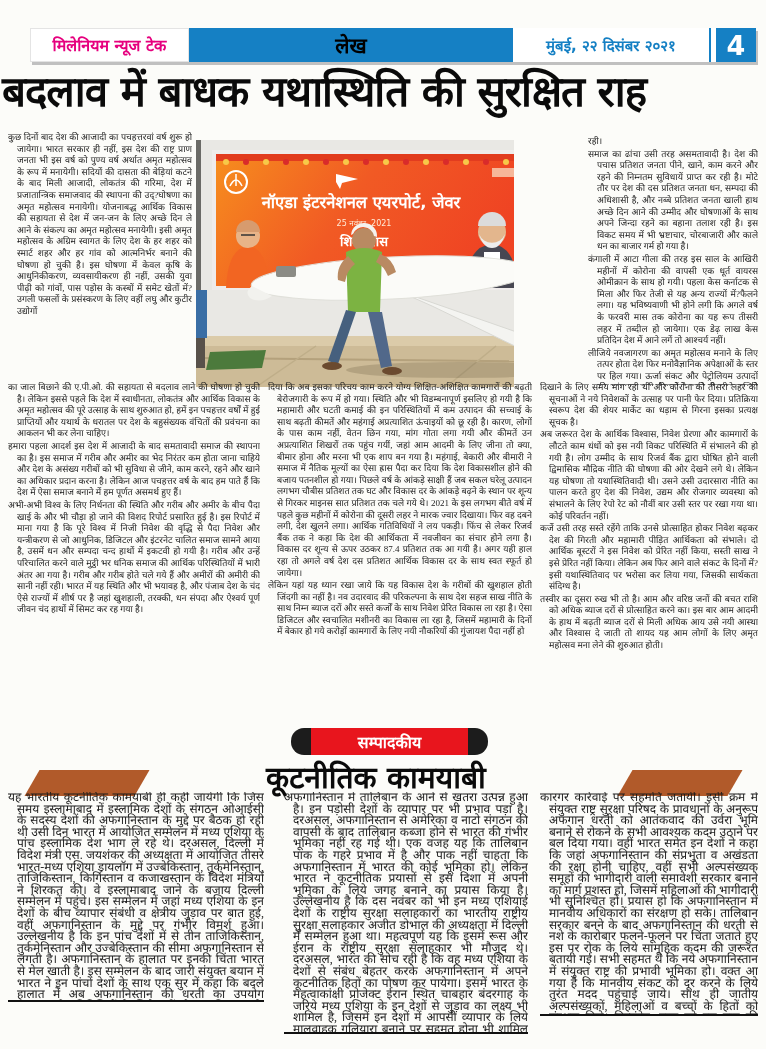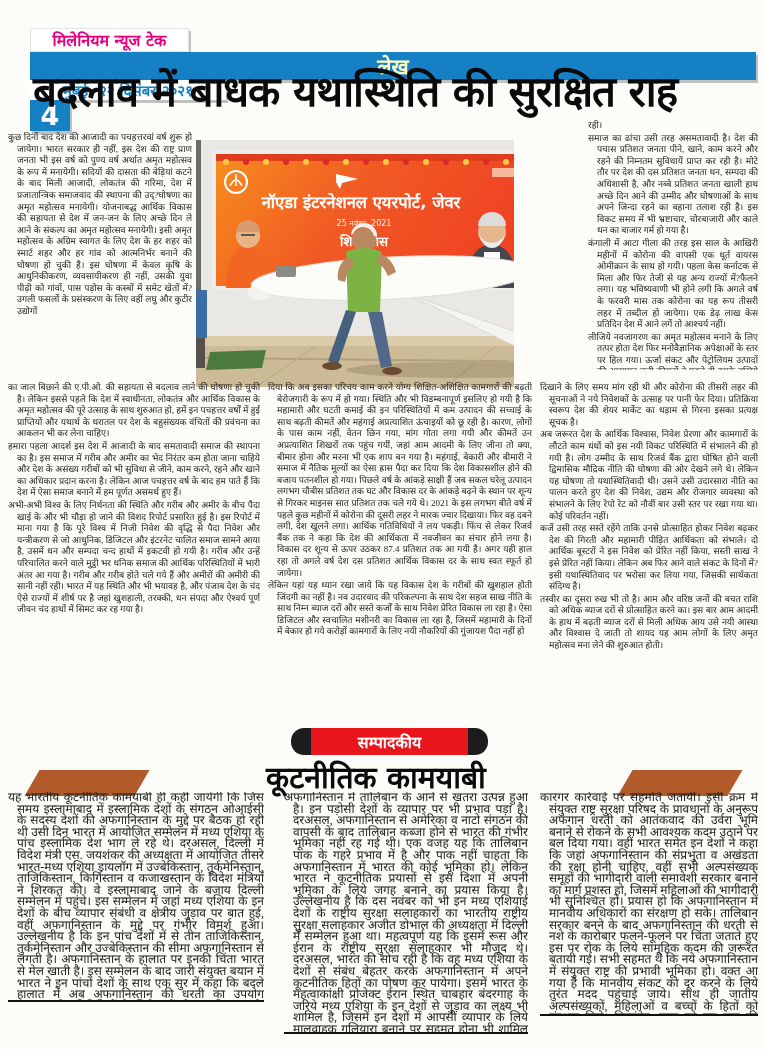--- a/index.html
+++ b/index.html
@@ -1,33 +1,33 @@
 <!DOCTYPE html>
 <html><head>
 <meta charset="utf-8">
 <style>
   html,body{margin:0;padding:0;}
   body{background:#888;font-family:"Liberation Serif", serif;}
   #page{position:relative;width:766px;height:1049px;background:#fcfcf9;overflow:hidden;margin:0 auto;}
 
   
-  .masthead-bar{position:absolute;left:30px;top:28px;width:726px;height:34px;display:flex;align-items:stretch;flex-direction:column;}
+  .masthead-bar{position:absolute;left:30px;top:28px;width:726px;height:34px;display:flex;align-items:stretch;}
   .paper-name{width:157px;background:#ffffff;color:#e6007e;font-family:"DejaVu Sans",sans-serif;font-weight:bold;font-size:16px;display:flex;align-items:center;justify-content:center;box-shadow:2px 3px 0 #c0c0c0;border:1px solid #e4e4e4;}
-  .section-band{flex:1;background:#1580c4;color:#fef9c3;font-family:"DejaVu Sans",sans-serif;font-weight:bold;font-size:21px;display:flex;align-items:center;justify-content:center;box-shadow:2px 3px 0 #c0c0c0;}
+  .section-band{flex:1;background:#1580c4;color:#000000;font-family:"DejaVu Sans",sans-serif;font-weight:bold;font-size:21px;display:flex;align-items:center;justify-content:center;box-shadow:2px 3px 0 #c0c0c0;}
   .date-box{width:196px;background:#ffffff;color:#1580c4;font-family:"DejaVu Sans",sans-serif;font-weight:bold;font-size:15px;display:flex;align-items:center;justify-content:center;box-shadow:2px 3px 0 #c0c0c0;}
   .num-sep{width:5px;background:#ffffff;border-left:2px solid #1580c4;box-shadow:2px 3px 0 #c0c0c0;}
   .page-num-box{width:40px;background:#1580c4;color:#fff;font-family:"DejaVu Sans",sans-serif;font-weight:bold;font-size:27px;display:flex;align-items:center;justify-content:center;box-shadow:2px 3px 0 #c0c0c0;}
 
-  .main-headline{position:absolute;left:0;top:64px;width:648px;text-align:center;font-family:"DejaVu Sans",sans-serif;font-weight:700;font-size:42px;line-height:56px;color:#0a0a0a;letter-spacing:-1px;white-space:nowrap;padding-left:31px;}
+  .main-headline{position:absolute;left:0;top:64px;width:648px;text-align:center;font-family:"DejaVu Sans",sans-serif;font-weight:700;font-size:42px;line-height:56px;color:#0a0a0a;letter-spacing:-1px;white-space:nowrap;}
 
   
   .txt{position:absolute;overflow:hidden;font-size:9px;line-height:11.6px;color:#1c1c1c;text-align:justify;}
   .txt p{margin:0 0 1px 0;padding-left:9px;text-indent:-9px;}
   #col-left-top{left:8px;top:132px;width:184px;height:250px;}
-  #col-right-top{left:588px;top:120px;width:170px;height:250px;}
+  #col-right-top{left:588px;top:136px;width:170px;height:250px;}
   #col-left-bottom{left:8px;top:382px;width:252px;height:352px;}
   #col-mid-bottom{left:268px;top:382px;width:264px;height:352px;}
   #col-right-bottom{left:540px;top:382px;width:218px;height:352px;}
 
   
   #photo-wrap{position:absolute;left:196px;top:140px;width:318px;height:247px;background:#e9e8e4;overflow:hidden;}
 
   
   .ed-kicker{position:absolute;left:291px;top:728px;width:197px;height:27px;border-radius:13px;background:linear-gradient(90deg,#1c1c1c 0 20px,#e8151d 20px calc(100% - 20px),#1c1c1c calc(100% - 20px));display:flex;align-items:center;justify-content:center;color:#fff;font-family:"DejaVu Sans",sans-serif;font-weight:bold;font-size:16px;}
   .ed-headline{position:absolute;left:180px;top:756px;width:392px;text-align:center;font-family:"DejaVu Sans",sans-serif;font-weight:700;font-size:30px;color:#0a0a0a;}

